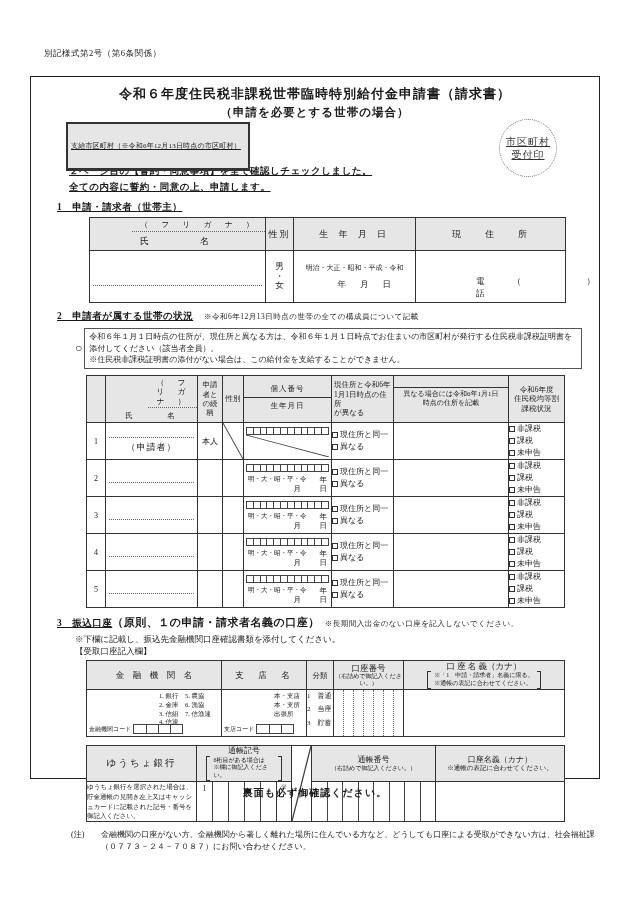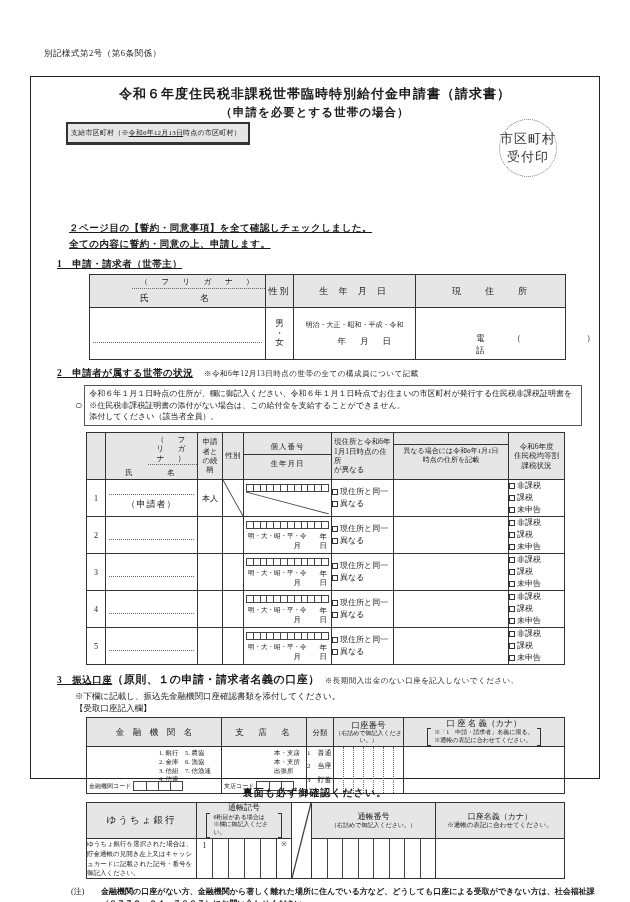--- a/index.html
+++ b/index.html
@@ -15,32 +15,32 @@
     position:absolute; left:30px; top:76px; width:570px; height:703px;
     border:1.6px solid #222; background:#fff;
   }
   .title1 { text-align:center; margin-top:8px; font-size:13px; font-weight:bold; letter-spacing:1px; }
   .title2 { text-align:center; margin-top:2px; font-size:11.5px; font-weight:bold; letter-spacing:1px; }
 
   .recipient-box {
     position:absolute; left:35px; top:45px; width:184px;
     border:2px solid #333; background:#fff;
   }
-  .recipient-header { background:#e6e6e6; border-bottom:1px solid #333; font-size:7px; padding:4px 3px; letter-spacing:.2px; }
+  .recipient-header { background:#e6e6e6; border-bottom:1px solid #333; font-size:7px; padding:17px 3px; letter-spacing:.2px;text-decoration:underline; }
   .recipient-name { text-align:center; font-size:11px; font-weight:bold; padding:6px 0 7px; letter-spacing:2px; }
 
   .stamp-circle {
     position:absolute; right:42px; top:42px; width:58px; height:58px;
     border:1px dotted #777; border-radius:50%;
     display:flex; flex-direction:column; align-items:center; justify-content:center;
-    font-size:13px; line-height:1.35; color:#333; letter-spacing:1px;
+    font-size:10px; line-height:1.35; color:#333; letter-spacing:1px;text-decoration:underline;
   }
 
   .pledge { margin-left:38px; font-size:9.5px; font-weight:bold; text-decoration:underline; letter-spacing:.5px; }
-  .pledge.p1 { margin-top:102px;font-family:Liberation Mono, monospace; }
+  .pledge.p1 { margin-top:45px;font-family:Liberation Mono, monospace; }
   .pledge.p2 { margin-top:3px; }
 
   .sec-heading { margin-left:26px; margin-top:7px; font-size:9.5px; font-weight:bold; letter-spacing:.5px; }
   .sec-heading .ul { text-decoration:underline; }
   .sec-heading .small-note { font-weight:normal; font-size:7.5px; margin-left:8px; }
   .sec-heading .paren { font-size:11px; }
 
   table { border-collapse:collapse; table-layout:fixed; }
   .tbl { border:1.6px solid #222; }
   .tbl th, .tbl td { border:1px solid #333; padding:0; vertical-align:middle; font-weight:normal; }
@@ -67,21 +67,21 @@
   .attention-mark { font-size:12px; margin-right:2px; }
   .attention-box { border:1px solid #555; width:498px; padding:2px 4px; font-size:8px; line-height:1.45; }
   .attention-box div { white-space:nowrap; }
 
   
   .t2 { margin:6px 0 0 55px; width:478px; }
   .t2 th { font-size:7.5px; line-height:1.25; }
   .t2 .hrow { height:42px; }
   .t2 td { height:33px; font-size:8px; }
   .rel-head { letter-spacing:0; font-size:7px; }
-  .mb-head { display:block; }
+  .mb-head { display:block;font-family:Liberation Mono, monospace; }
   .mb-head .top { border-bottom:1px solid #333; padding:2px 0; display:block; letter-spacing:1px; }
   .mb-head .bot { padding:4px 0; display:block; letter-spacing:1px; }
   .inset-head { border-top:1px solid #333; margin-top:11px; padding:2px 2px 4px; font-size:7px; }
   .rownum { text-align:center; font-size:8.5px; }
   .cell-name { position:relative; }
   .cell-name .furi-div { display:block; border-bottom:1px dotted #666; height:10px; margin:0 3px; }
   .cell-name .nm { display:block; text-align:center; font-size:9px; padding-top:3px; letter-spacing:1px; }
   .rel-cell { text-align:center; font-size:8px; }
   .diagbox { position:relative; width:100%; height:100%; display:block; }
   .diagbox svg { position:absolute; inset:0; width:100%; height:100%; }
@@ -132,21 +132,21 @@
   .yucho-note { padding:2px 2px; line-height:1.5; font-size:6px; }
   .sym-boxes { display:flex; height:100%; }
   .sym-boxes i { flex:1; border-left:1px solid #444; display:flex; align-items:flex-start; justify-content:center; font-size:8px; padding-top:2px; font-style:normal; }
   .sym-boxes i:first-child { border-left:none; }
   .ast-cell { text-align:center; font-size:8px; }
   .diag-cell { position:relative; }
   .holder-note { display:block; font-size:6.5px; font-weight:normal; }
 
   .caution { margin:7px 0 0 40px; font-size:8px; display:flex; }
   .caution .lbl { flex:0 0 30px; }
-  .caution .body { line-height:1.5;font-weight:bold; }
+  .caution .body { line-height:1.5; }
 
   .back-note { position:absolute; left:0; right:0; top:786px; text-align:center; font-size:10px; font-weight:bold; letter-spacing:1px; }
 </style>
 </head>
 <body>
 
 <div class="form-code">別記様式第2号（第6条関係）</div>
 
 <div class="frame">
 
@@ -208,23 +208,23 @@
     </table>
 
   <div class="sec-heading">
     <span class="ul">2　申請者が属する世帯の状況</span>
     <span class="small-note">※令和6年12月13日時点の世帯の全ての構成員について記載</span>
   </div>
 
   <div class="attention">
     <span class="attention-mark">○</span>
     <div class="attention-box">
-      <div>令和６年１月１日時点の住所が、欄に御記入ください、令和６年１月１日時点でお住まいの市区町村が発行する住民税非課税証明書を</div>
+      <div>令和６年１月１日時点の住所が、現住所と異なる方は、令和６年１月１日時点でお住まいの市区町村が発行する住民税非課税証明書を</div>
+      <div>添付してください（該当者全員）。</div>
       <div>※住民税非課税証明書の添付がない場合は、この給付金を支給することができません。</div>
-      <div>添付してください（該当者全員）。</div>
     </div>
   </div>
 
   <table class="tbl t2">
     <colgroup>
         <col style="width:19px">
         <col style="width:92px">
         <col style="width:25px">
         <col style="width:21px">
         <col style="width:88px">

